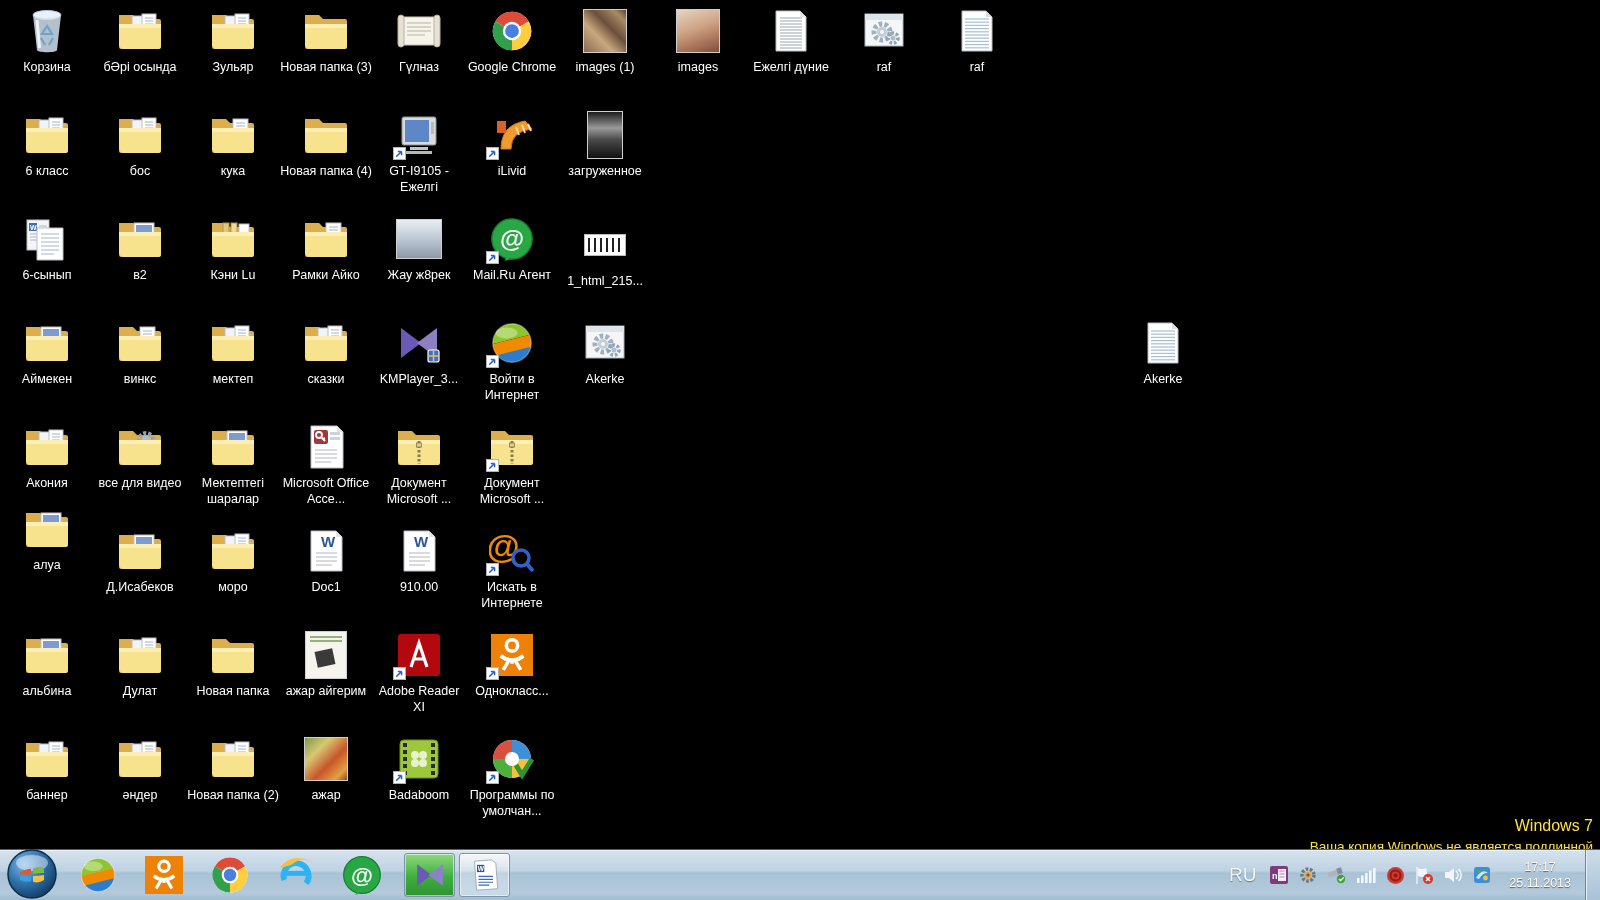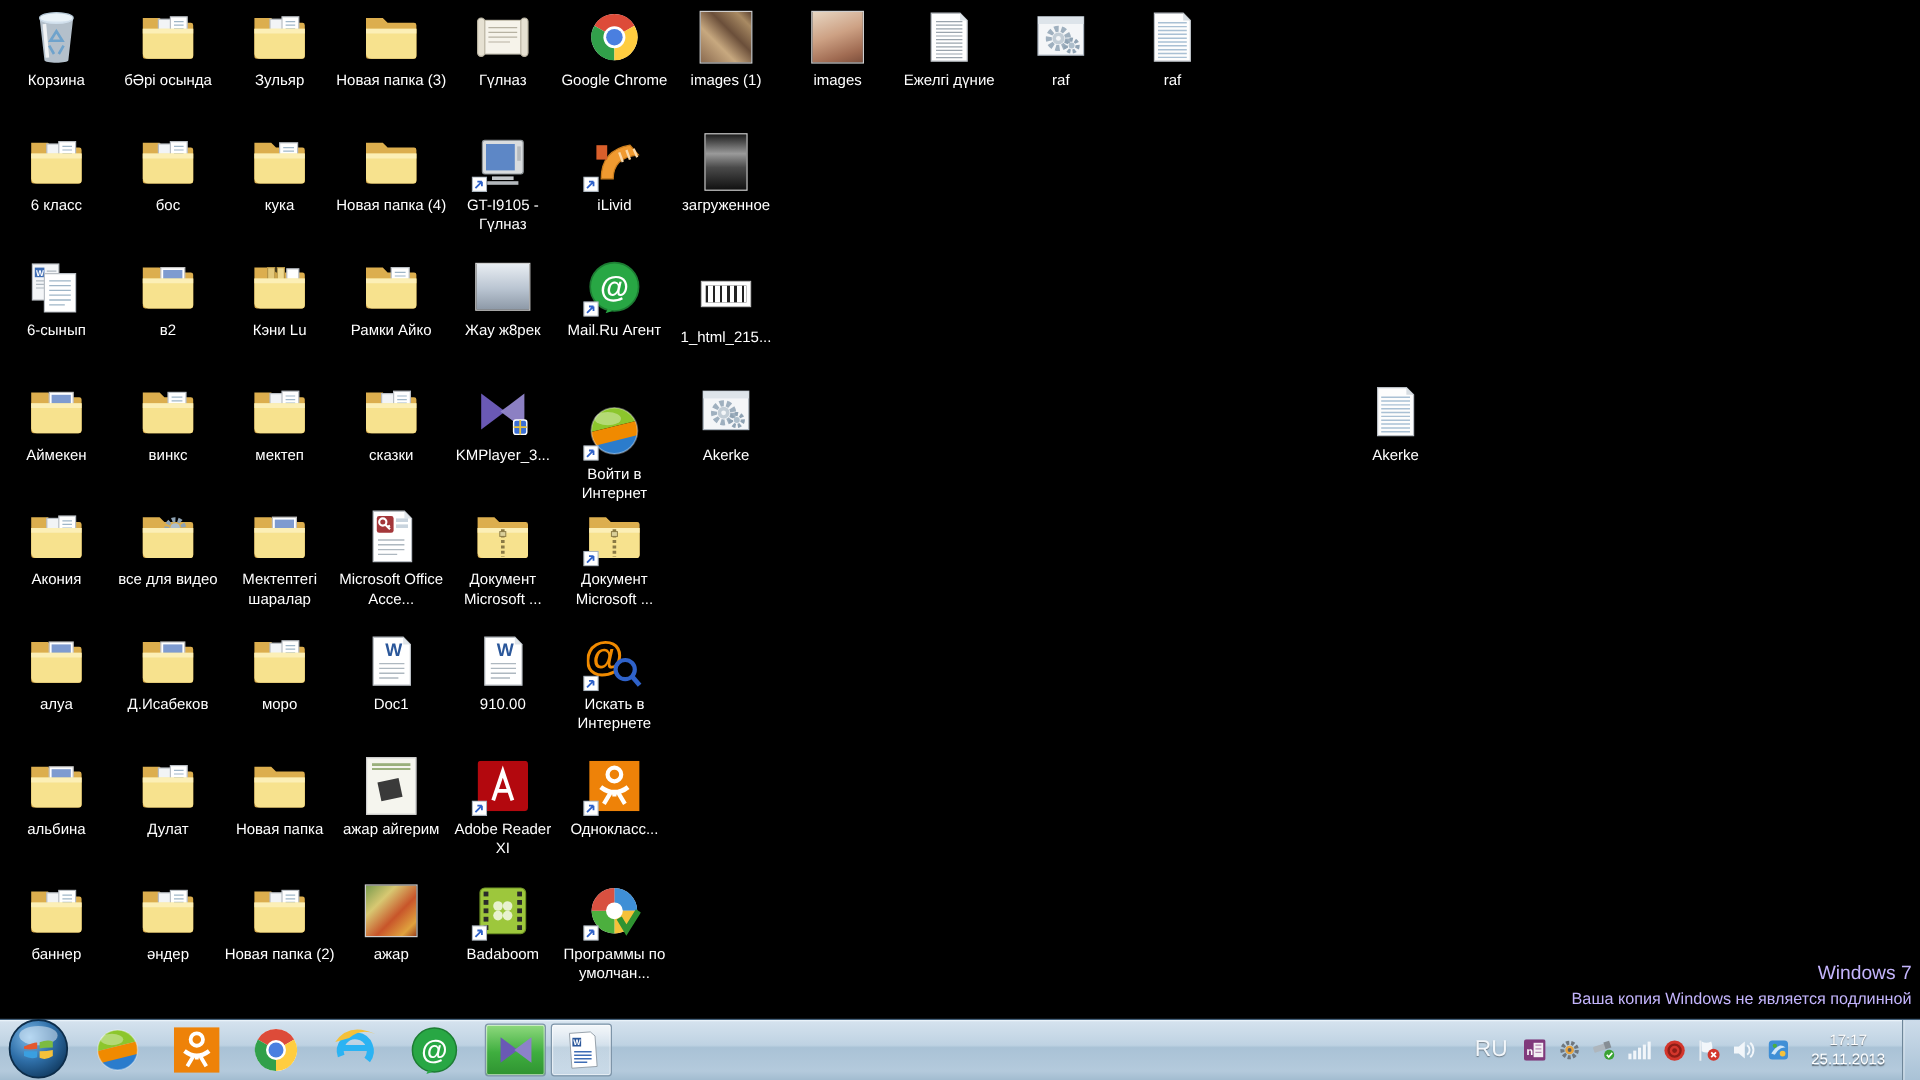--- a/index.html
+++ b/index.html
@@ -21,21 +21,21 @@
   .ph-baby{background:linear-gradient(160deg,#e7d6c2,#cda184 45%,#a06b52 80%,#7d4f3c);}
   .ph-bw{background:linear-gradient(180deg,#1c1c1c,#9a9a9a 35%,#4a4a4a 60%,#111);width:34px;height:46px;}
   .ph-building{background:linear-gradient(#e8edf2,#b9c4d1 55%,#8d99a7);width:44px;height:38px;}
   .ph-small{background:repeating-linear-gradient(90deg,#222 0 2px,#fff 2px 6px);width:34px;height:14px;border:3px solid #fff;outline:1px solid #bbb;}
   .ph-doc{background:#f5f5ee;position:relative;width:40px;height:46px;}
   .ph-doc:before{content:"";position:absolute;left:4px;top:4px;right:4px;height:8px;
       background:repeating-linear-gradient(#9ab07c 0 2px,#f5f5ee 2px 4px);}
   .ph-doc:after{content:"";position:absolute;left:10px;top:18px;width:18px;height:16px;background:#3a3a3a;transform:rotate(-12deg);}
   .ph-color{background:linear-gradient(135deg,#7a9c4e,#d8c872 30%,#c8552a 60%,#e0a23e 85%,#9c4420);}
   
-  #version{position:absolute;right:7px;bottom:57px;text-align:right;color:#c4b5fd;
+  #version{position:absolute;right:7px;bottom:43px;text-align:right;color:#fde047;
       text-shadow:0 1px 2px #000;}
   #version .v1{font-size:16px;line-height:22px;}
   #version .v2{font-size:15px;line-height:21px;}
   #version .v3{font-size:13.5px;line-height:20px;}
   
   #taskbar{position:absolute;left:0;bottom:0;width:1600px;height:50px;
       background:linear-gradient(#d6e3ef,#bed2e2 42%,#a9c2d6 46%,#b4cadc 85%,#a2bcd0);
       border-top:1px solid #44607a;box-shadow:inset 0 1px 0 #e9f2f9;
       display:flex;align-items:center;}
   #startorb{width:52px;height:52px;margin:0 8px 0 6px;position:relative;top:-1px;flex:none;}
@@ -265,21 +265,21 @@
           <rect x="9" y="6" width="24" height="22" fill="#5d87c6"></rect>
           <rect x="35" y="8" width="3" height="12" fill="#b5babe"></rect>
           <rect x="14" y="33" width="18" height="3" fill="#c3c7ca"></rect>
           <rect x="10" y="37" width="26" height="3" fill="#b3b8bc"></rect>
         </svg>
         <svg class="sc" viewBox="0 0 13 13">
           <rect x="0.5" y="0.5" width="12" height="12" fill="#fff" stroke="#aab4be"></rect>
           <path d="M3.2 9.8 L8.6 4.4 M8.6 4.4 H4.8 M8.6 4.4 V8.2" stroke="#2f62c9" stroke-width="1.5" fill="none"></path>
         </svg>
       </div>
-      <div class="lbl">GT-I9105 - Гүлназ</div>
+      <div class="lbl">GT-I9105 - Ежелгі</div>
     </div>
     <div class="dicon" style="left: 466px; top: 110px;">
       <div class="art">
         <svg width="46" height="44" viewBox="0 0 46 44">
           <path d="M12 36 Q12 12 36 8 L43 16 Q22 18 22 36 Z" fill="#f09a30" stroke="#c97c1d"></path>
           <path d="M27 14 l3 8 M33 12 l3 8 M39 11 l3 7" stroke="#fbd9a8" stroke-width="2"></path>
           <rect x="8" y="8" width="9" height="12" fill="#d95f2b"></rect>
         </svg>
         <svg class="sc" viewBox="0 0 13 13">
           <rect x="0.5" y="0.5" width="12" height="12" fill="#fff" stroke="#aab4be"></rect>
@@ -441,21 +441,21 @@
       <div class="art">
         <svg width="46" height="42" viewBox="0 0 46 42">
           <path d="M5 6 L25 21 L5 36 Z" fill="#6a59b5"></path>
           <path d="M41 6 L21 21 L41 36 Z" fill="#9387cd" opacity="0.95"></path>
           <rect x="32" y="28" width="11" height="12" rx="2" fill="#3b6fd4" stroke="#fff" stroke-width="1.2"></rect>
           <path d="M32 34 h11 M37.5 28 v12" stroke="#e8c33c" stroke-width="1.5"></path>
         </svg>
       </div>
       <div class="lbl">KMPlayer_3...</div>
     </div>
-    <div class="dicon" style="left: 466px; top: 334px; justify-content: center;">
+    <div class="dicon" style="left: 466px; top: 318px; justify-content: center;">
       <div class="art">
         <svg width="44" height="44" viewBox="0 0 48 48">
           <defs>
             <clipPath id="cl0">
               <circle cx="24" cy="24" r="21"></circle>
             </clipPath>
           </defs>
           <g clip-path="url(#cl0)">
             <rect x="-6" y="-6" width="60" height="26" fill="#8cc62c" transform="rotate(-14 24 24)"></rect>
             <rect x="-6" y="20" width="60" height="15" fill="#f08a00" transform="rotate(-14 24 24)"></rect>
@@ -586,21 +586,21 @@
           <path d="M24 16 v23" stroke="#8a7a45" stroke-width="3" stroke-dasharray="2.5 2"></path>
           <rect x="21.5" y="18" width="5" height="4" fill="#d9cf9a" stroke="#8a7a45" stroke-width="0.8"></rect>
         </svg>
         <svg class="sc" viewBox="0 0 13 13">
           <rect x="0.5" y="0.5" width="12" height="12" fill="#fff" stroke="#aab4be"></rect>
           <path d="M3.2 9.8 L8.6 4.4 M8.6 4.4 H4.8 M8.6 4.4 V8.2" stroke="#2f62c9" stroke-width="1.5" fill="none"></path>
         </svg>
       </div>
       <div class="lbl">Документ Microsoft ...</div>
     </div>
-    <div class="dicon" style="left: 1px; top: 526px;">
+    <div class="dicon" style="left: 1px; top: 504px;">
       <div class="art">
         <svg width="48" height="44" viewBox="0 0 48 44">
           <path d="M3 6 h14 l4 4 h22 a2 2 0 0 1 2 2 v26 a2 2 0 0 1 -2 2 H5 a2 2 0 0 1 -2 -2 z" fill="#dcae4e"></path>
           <g>
             <rect x="18" y="6" width="20" height="22" fill="#fff" stroke="#c0c0c0"></rect>
             <rect x="20" y="8" width="16" height="14" fill="#7e9bd0"></rect>
             <rect x="20" y="16" width="16" height="6" fill="#7aa05a"></rect>
           </g>
           <path d="M3 15 h42 v22 a3 3 0 0 1 -3 3 H8 a5 5 0 0 1 -5 -4 z" fill="#f7e28e"></path>
           <path d="M3 15 h42 v4 H3 z" fill="#fdf3c0" opacity="0.8"></path>

